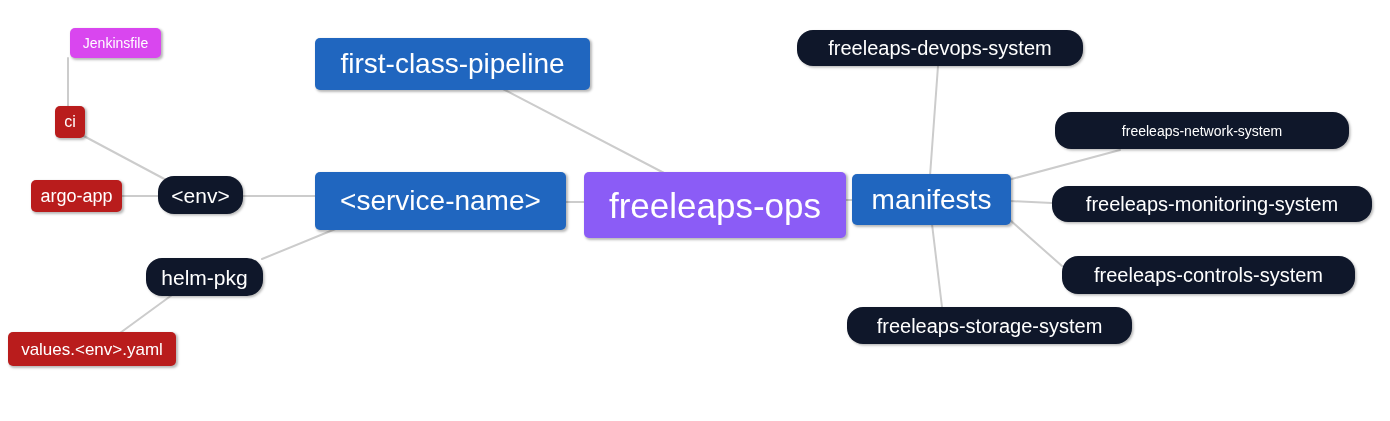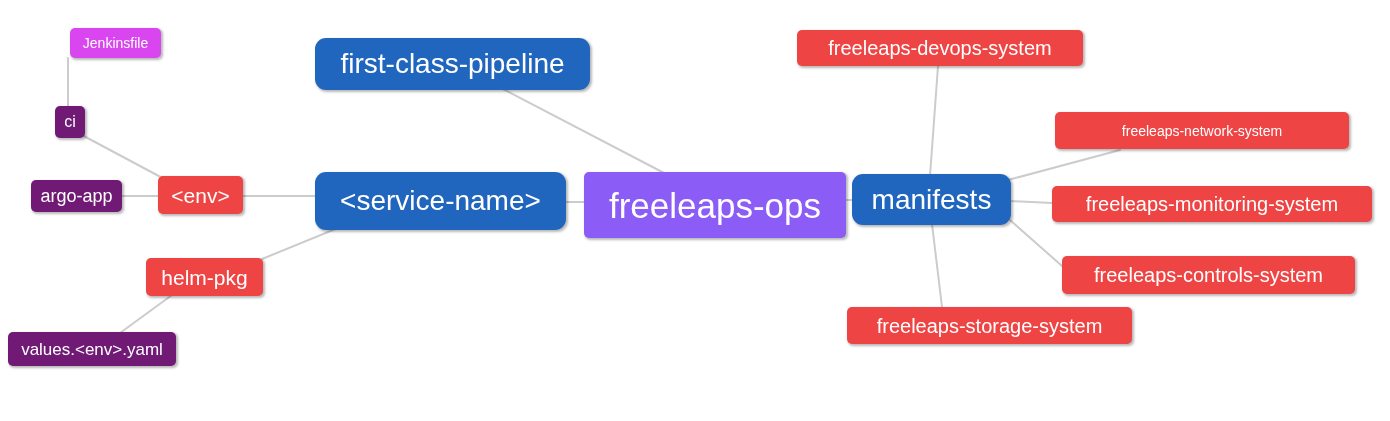--- a/index.html
+++ b/index.html
@@ -34,23 +34,23 @@
     justify-content: center;
     box-sizing: border-box;
     color: #ffffff;
     border-radius: 5px;
     white-space: nowrap;
     box-shadow: 1.5px 1.5px 2.5px rgba(0,0,0,0.28);
     cursor: pointer;
     user-select: none;
     line-height: 1;
   }
-  .node.blue   { background: #2066bf; border-radius: 11px; }
-  .node.green  { background: #ef4444; }
-  .node.red    { background: #701a75; }
+  .node.blue   { background: #2066bf; }
+  .node.green  { background: #0f172a; border-radius: 16px; }
+  .node.red    { background: #b91c1c; }
   .node.orange { background: #d946ef; margin-left: 48px; }
   .node.dark   { background: #8b5cf6; }
 </style>
 </head>
 <body>
 
 <div class="canvas">
 
   <svg class="edges" viewBox="0 0 1390 421" xmlns="http://www.w3.org/2000/svg">
     <line x1="68" y1="58" x2="68" y2="107"></line>

